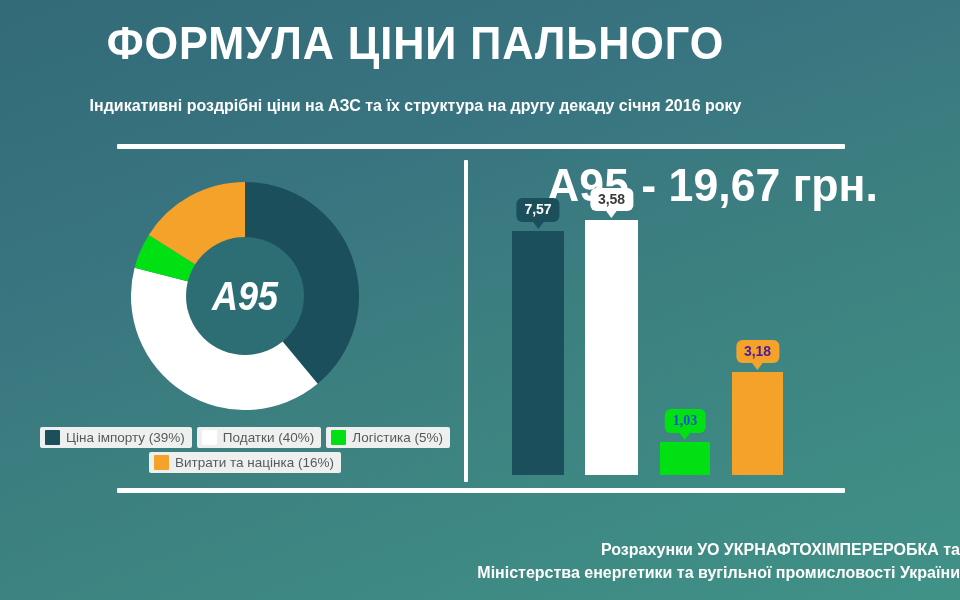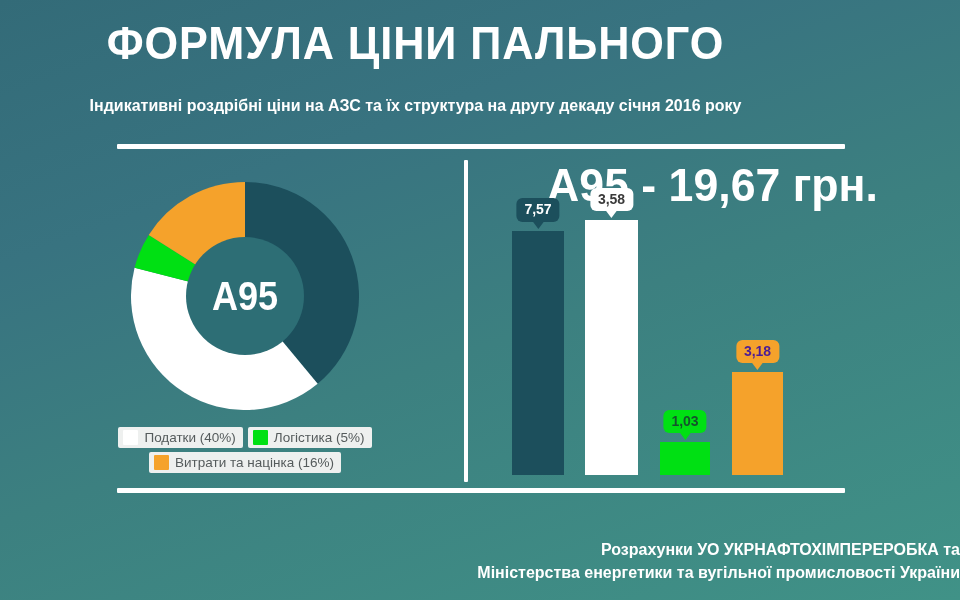--- a/index.html
+++ b/index.html
@@ -42,21 +42,21 @@
   }
   #rule-top    { left:117px; top:144px; width:728px; }
   #rule-bottom { left:117px; top:488px; width:728px; }
   #rule-vert {
     position:absolute;
     left:464px; top:160px; width:4px; height:322px;
     background:#ffffff; border-radius:1px;
   }
 
   
-  #donut-wrap { position:absolute; left:131px; top:182px; width:228px; height:228px; }
+  #donut-wrap { position:absolute; left:131px; top:182px; width:228px; height:228px;font-style:italic; }
   #donut-svg  { display:block; width:228px; height:228px; }
   #donut-label {
     position:absolute; left:0; top:0; width:228px; height:228px;
     display:flex; align-items:center; justify-content:center;
     font-size:41px; font-weight:bold; color:#ffffff;
     letter-spacing:0px;
     transform: scaleX(0.88);
     pointer-events:none;
   }
 
@@ -135,20 +135,24 @@
         <path d="M 114 114 L 17.75 52.92 A 114 114 0 0 1 114.00 0.00 Z" fill="#f5a22b"></path>
       </g>
     <circle cx="114" cy="114" r="59" fill="#2d6e75"></circle>
   </svg>
   <div id="donut-label">A95</div>
 </div>
 
 <div id="legend">
     <div class="legend-row">
       <div class="legend-item">
+        <span class="legend-swatch" style="background: rgb(28, 79, 92);"></span>
+        <span>Ціна імпорту (39%)</span>
+      </div>
+      <div class="legend-item">
         <span class="legend-swatch" style="background: rgb(255, 255, 255);"></span>
         <span>Податки (40%)</span>
       </div>
       <div class="legend-item">
         <span class="legend-swatch" style="background: rgb(0, 224, 19);"></span>
         <span>Логістика (5%)</span>
       </div>
     </div>
     <div class="legend-row">
       <div class="legend-item">
@@ -164,21 +168,21 @@
     <div class="bar" style="left: 47px; width: 52px; height: 244.4px;">
       <div class="bar-rect" style="background: rgb(28, 79, 92);"></div>
       <div class="bubble" style="background: rgb(28, 79, 92); color: rgb(28, 79, 92); bottom: 253.448px; text-align: right;"><span style="color: rgb(255, 255, 255);">7,57</span></div>
     </div>
     <div class="bar" style="left: 120px; width: 53px; height: 254.8px;">
       <div class="bar-rect" style="background: rgb(255, 255, 255);"></div>
       <div class="bubble" style="background: rgb(255, 255, 255); color: rgb(255, 255, 255); bottom: 263.781px;"><span style="color: rgb(58, 58, 58);">3,58</span></div>
     </div>
     <div class="bar" style="left: 195px; width: 50px; height: 33.3px;">
       <div class="bar-rect" style="background: rgb(0, 224, 19);"></div>
-      <div class="bubble" style="background: rgb(0, 224, 19); color: rgb(0, 224, 19); bottom: 42.2604px;"><span style="color: #14532d;">1,03</span></div>
+      <div class="bubble" style="background: rgb(0, 224, 19); color: rgb(0, 224, 19); bottom: 42.2604px;"><span style="color: #1d4ed8; font-family: Liberation Serif, serif;">1,03</span></div>
     </div>
     <div class="bar" style="left: 267px; width: 51px; height: 102.7px;">
       <div class="bar-rect" style="background: rgb(245, 162, 43);"></div>
       <div class="bubble" style="background: rgb(245, 162, 43); color: rgb(245, 162, 43); bottom: 111.688px;"><span style="color: #4c1d95;">3,18</span></div>
     </div>
   </div>
 
 <div id="footer">
   <div>Розрахунки УО УКРНАФТОХІМПЕРЕРОБКА та</div>
   <div>Міністерства енергетики та вугільної промисловості України</div>

